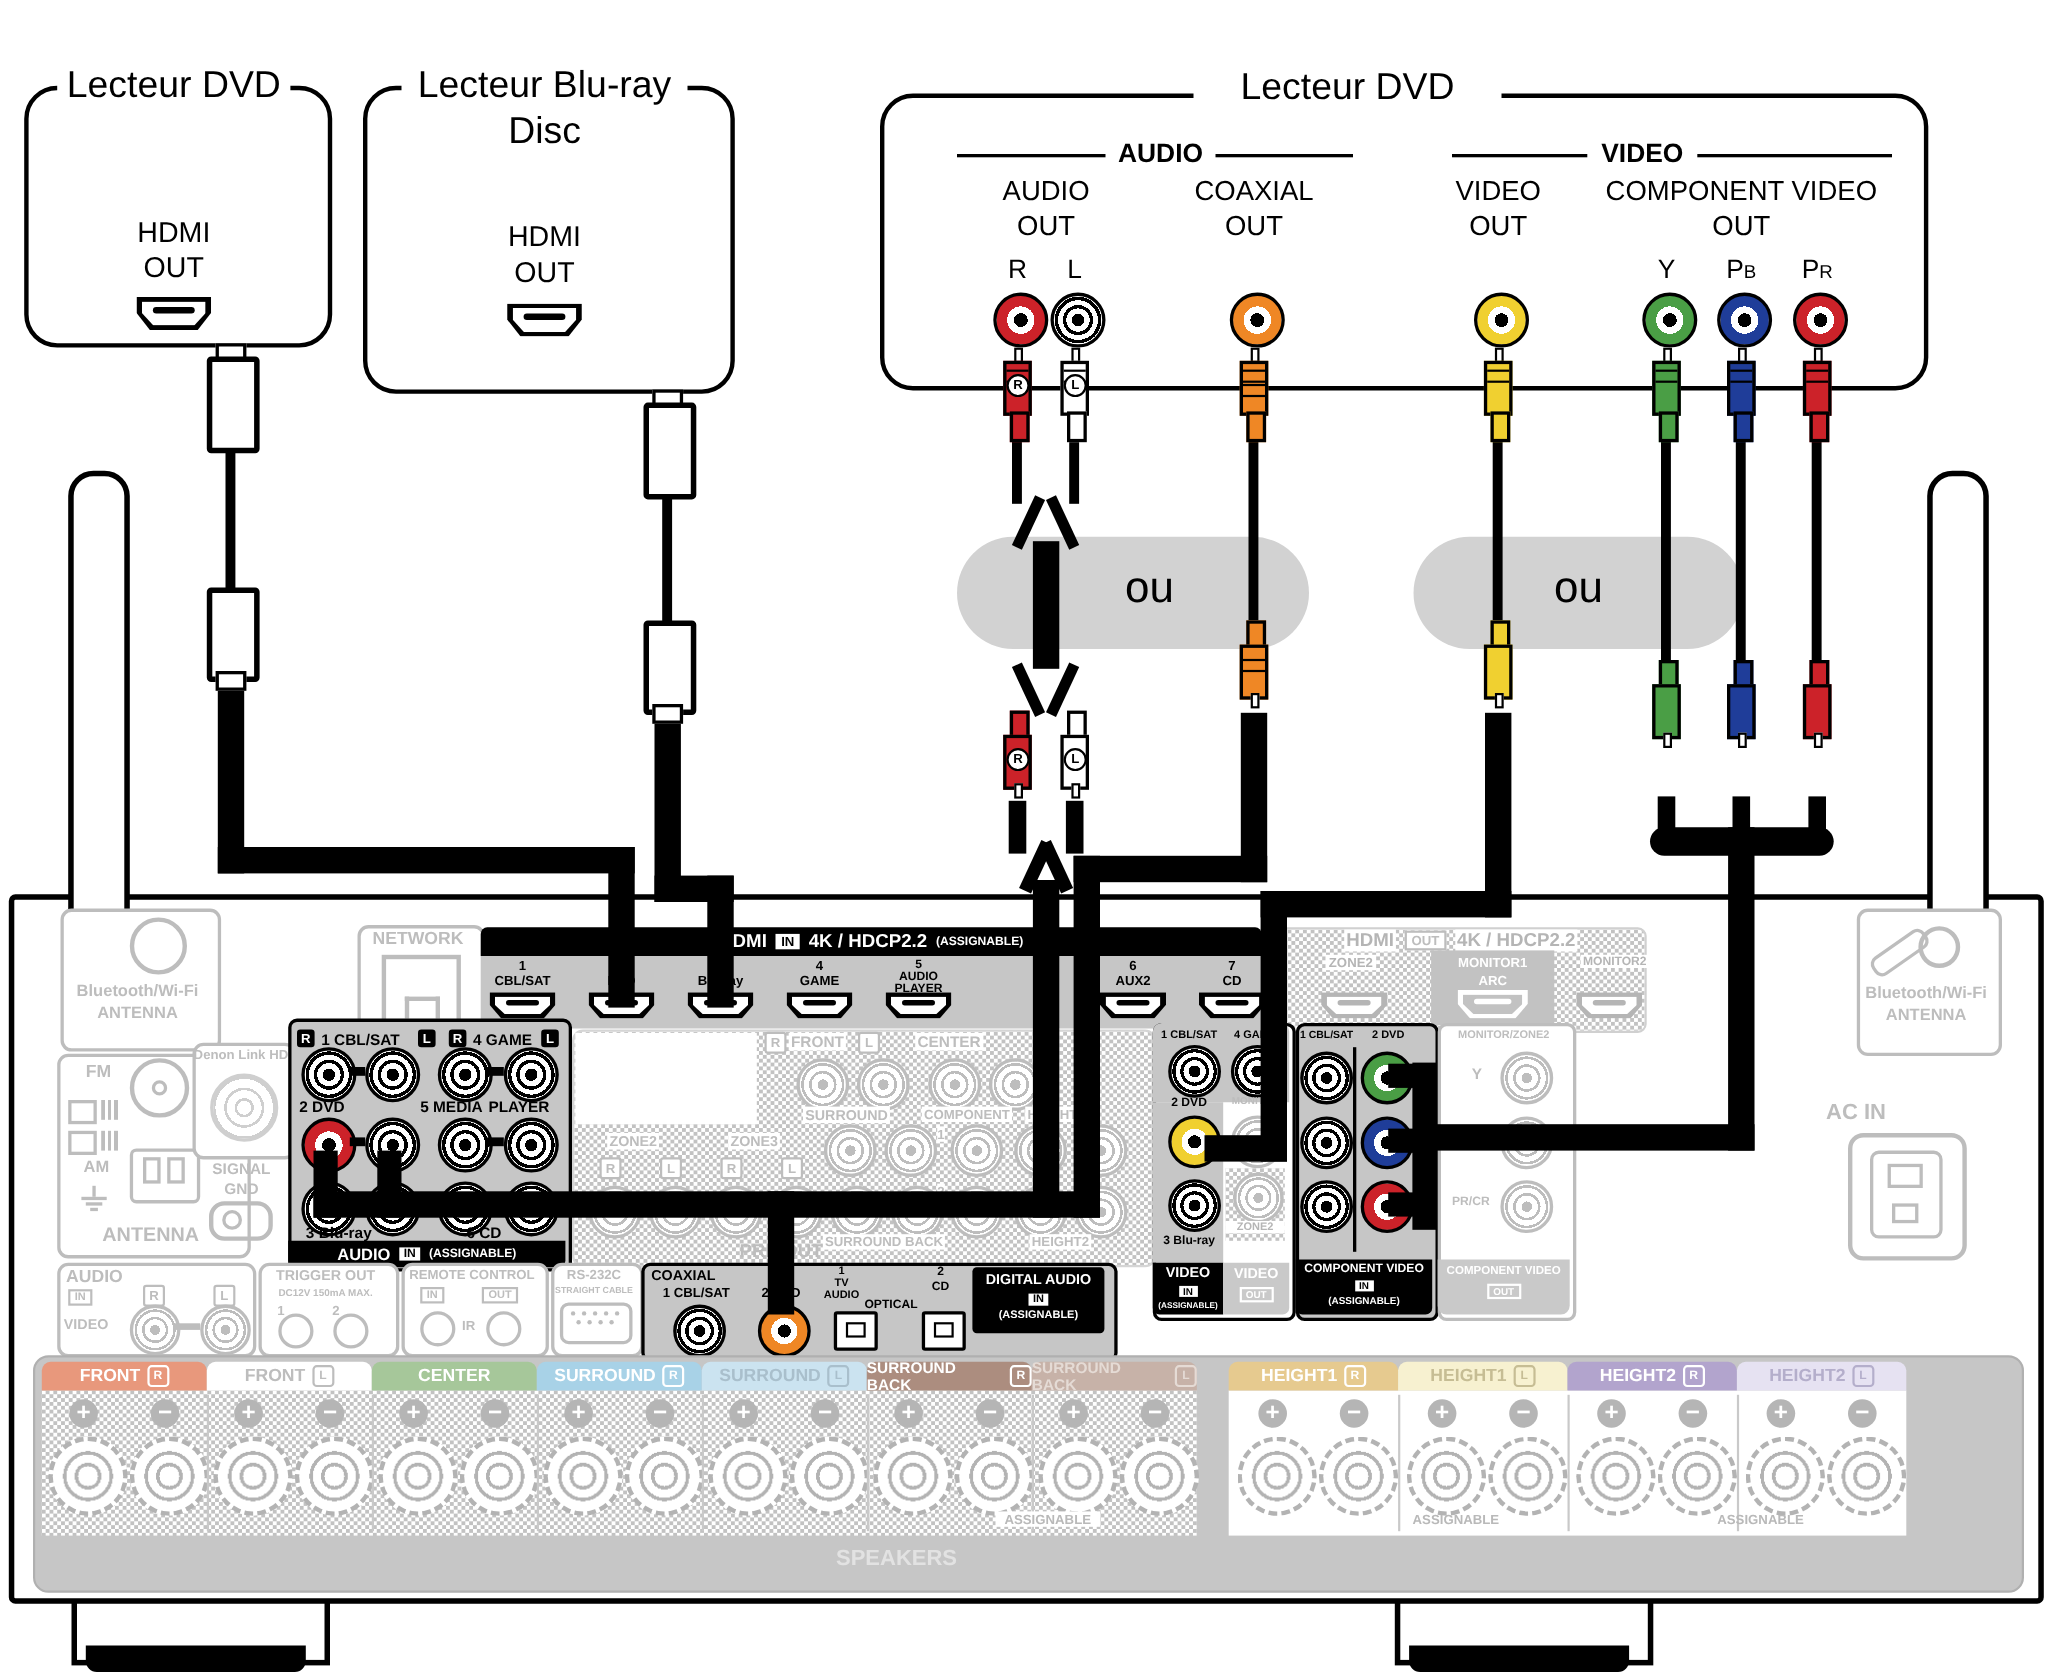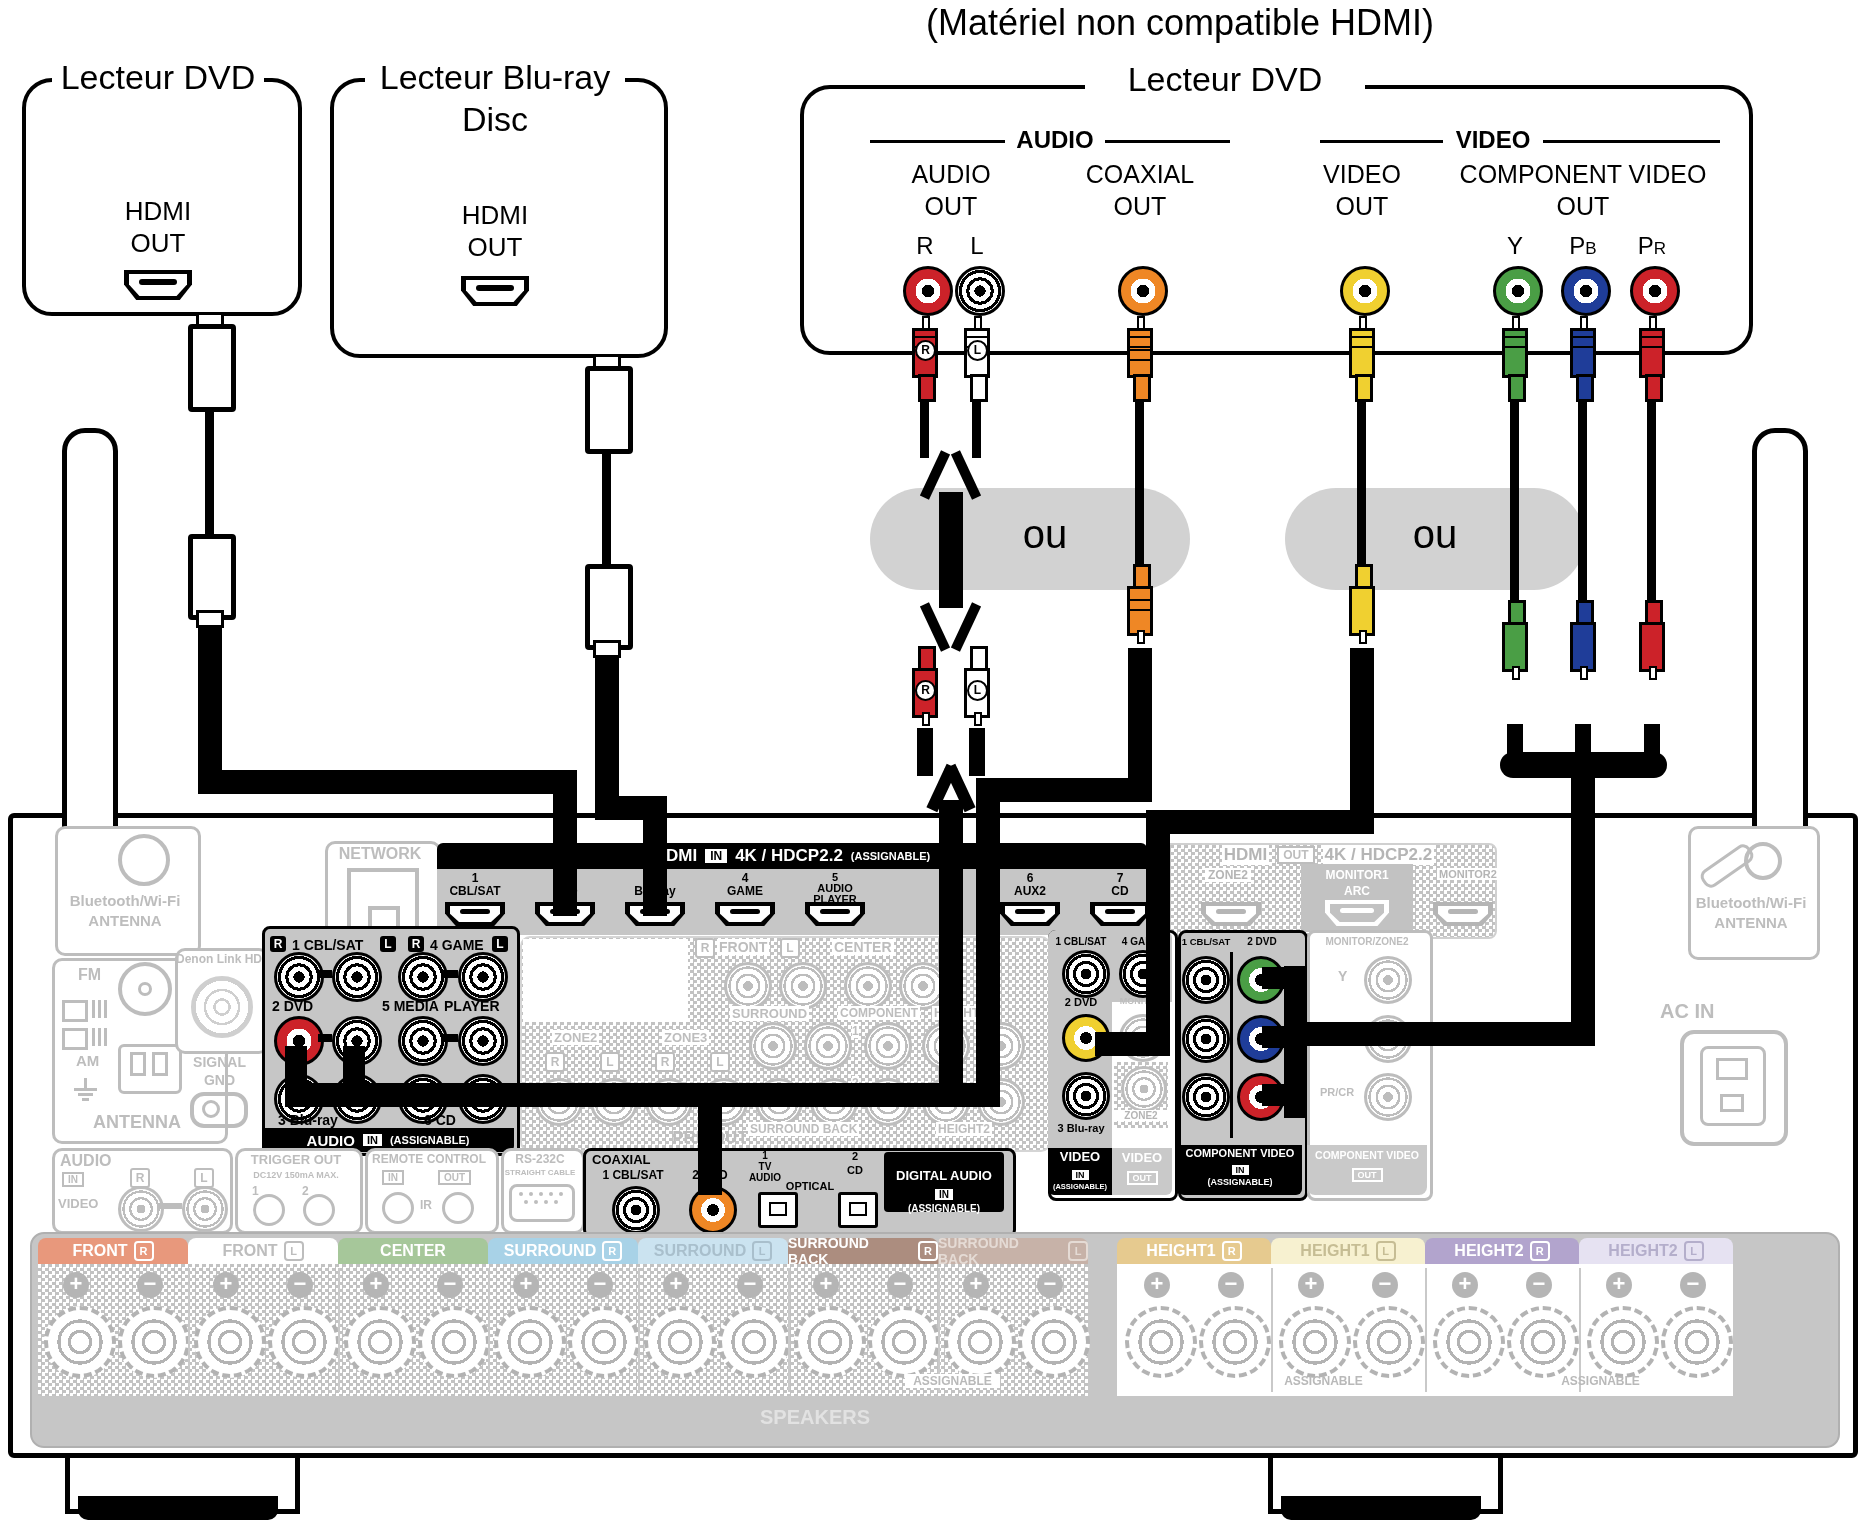--- a/index.html
+++ b/index.html
@@ -62,21 +62,20 @@
         background:radial-gradient(circle,#fff 0 20%,#b3b3b3 20% 27%,#fff 27% 43%,#b3b3b3 43% 50%,#fff 50% 100%)}
   .div{position:absolute;width:2px;background:#c9c9c9}
   .opt{position:absolute;width:34px;height:30px;background:#fff;border:3px solid #000;border-radius:3px}
   .opt .ii{position:absolute;left:8px;top:7px;width:14px;height:10px;border:2px solid #000}
 </style>
 </head>
 <body>
 
 <div id="stage">
 
-  <div class="abs ctr" style="left:830px;top:2px;width:700px;font-size:36px">(Matériel non compatible HDMI)</div>
 
   <div class="pill" style="left:870px;top:488px;width:320px;height:102px"></div>
   <div class="pill" style="left:1285px;top:488px;width:300px;height:102px"></div>
   <div class="ou" style="left:1005px;top:512px;width:80px;text-align:center">ou</div>
   <div class="ou" style="left:1395px;top:512px;width:80px;text-align:center">ou</div>
 
   <div class="srcbox" style="left:22px;top:78px;width:272px;height:230px"></div>
   <div class="boxtitle" style="left:52px;top:58px;width:212px">Lecteur DVD</div>
   <div class="abs ctr" style="left:98px;top:196px;width:120px;font-size:26px">HDMI</div>
   <div class="abs ctr" style="left:98px;top:228px;width:120px;font-size:26px">OUT</div>
@@ -403,21 +402,21 @@
   <div class="abs ctr b" style="left:780px;top:1180px;width:60px;font-size:11px">OPTICAL</div>
   <div class="abs ctr b" style="left:845px;top:1150px;width:20px;font-size:11px">2</div>
   <div class="abs ctr b" style="left:840px;top:1164px;width:30px;font-size:11px">CD</div>
   <div class="opt" style="left:758px;top:1192px">
       <div class="ii"></div>
     </div>
   <div class="opt" style="left:838px;top:1192px">
       <div class="ii"></div>
     </div>
   <div class="blkfoot ctr" style="left:884px;top:1152px;width:120px;height:60px;border-radius:4px">
-    <div class="b" style="font-size:13px;margin-top:16px">DIGITAL AUDIO</div>
+    <div class="b" style="font-size:13px;margin-top:3px">DIGITAL AUDIO</div>
     <div style="margin-top:1px"><span class="bdgw" style="font-size:10px;padding:0 4px">IN</span></div>
     <div class="b" style="font-size:10px;margin-top:1px">(ASSIGNABLE)</div>
   </div>
 
   <div class="abs" style="left:1048px;top:930px;width:124px;height:265px;background:#fff;border:3px solid #000;border-radius:8px"></div>
   <div class="abs" style="left:1048px;top:930px;width:124px;height:72px;background:#c6c6c6;border-radius:8px 8px 0 0"></div>
   <div class="abs" style="left:1048px;top:1002px;width:64px;height:146px;background:#c6c6c6"></div>
   <div class="abs ctr b" style="left:1048px;top:936px;width:66px;font-size:10px">1 CBL/SAT</div>
   <div class="abs ctr b" style="left:1110px;top:936px;width:62px;font-size:10px">4 GAME</div>
   <div class="jk" style="left:1062px;top:950px;width:42px;height:42px"></div>

